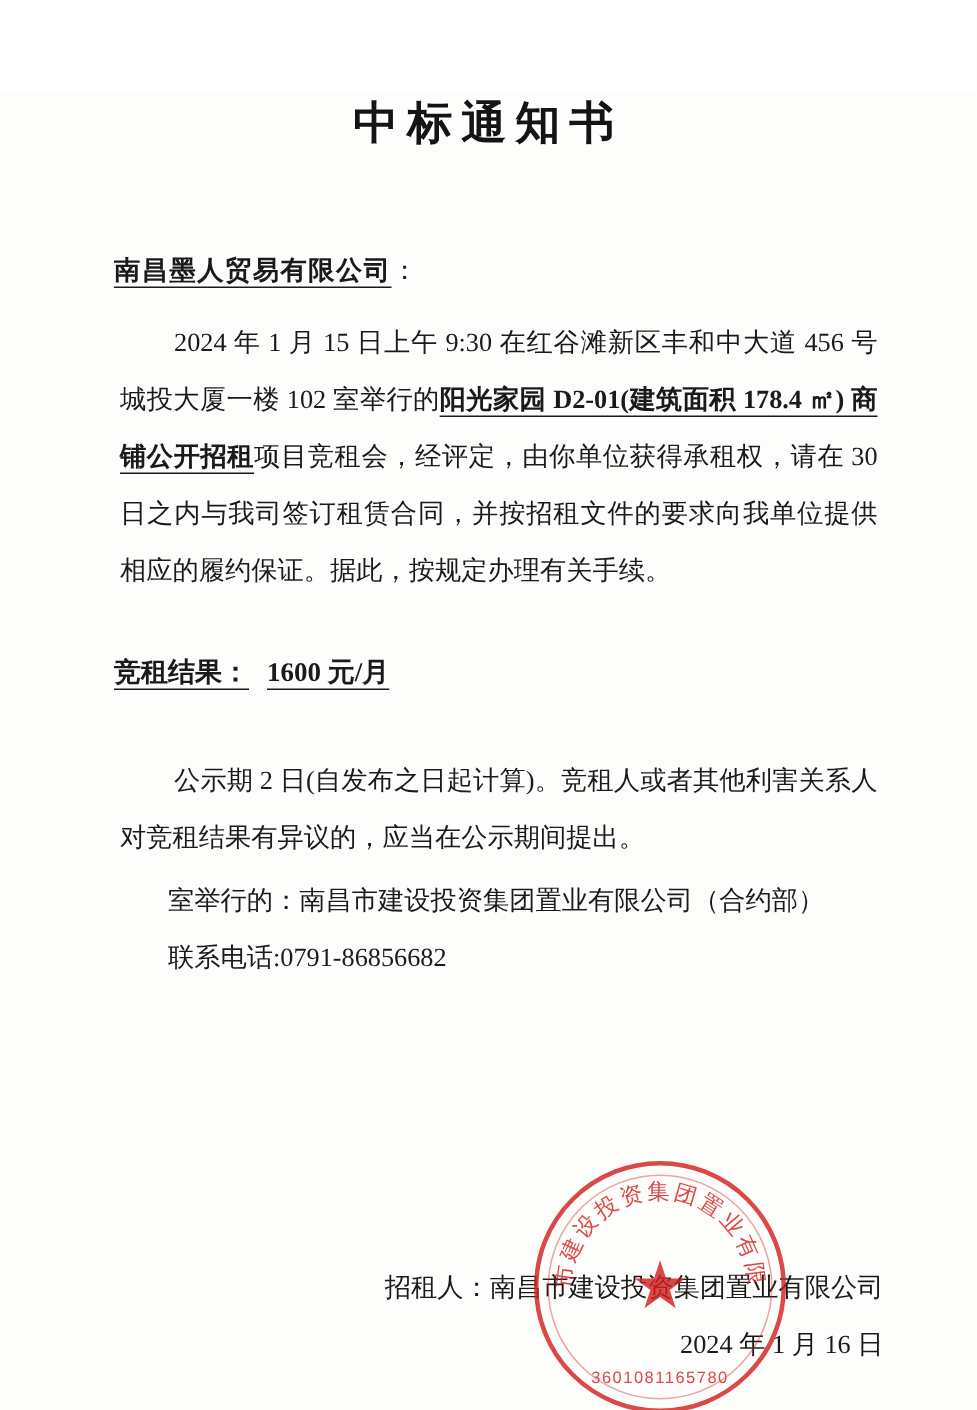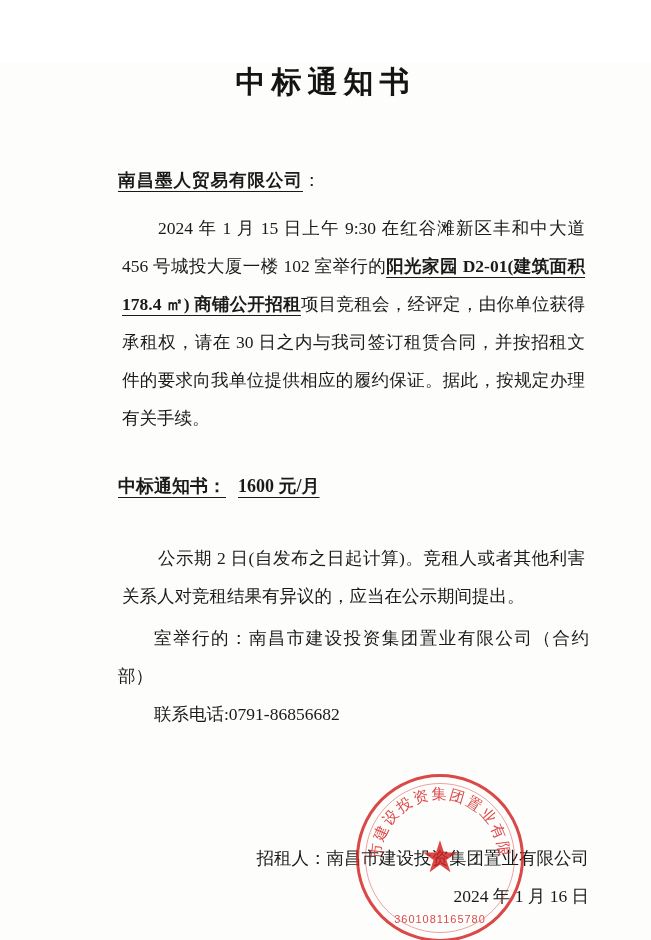--- a/index.html
+++ b/index.html
@@ -29,21 +29,21 @@
     letter-spacing: 6px;
     font-weight: 600;
     margin-top: 62px;
     margin-bottom: 12px;
     color: #141414;
     font-family: "Liberation Serif", "DejaVu Serif", serif;
   }
 
   .body-area {
     margin-top: 58px;
-    padding-left: 118px;
+    padding-left: 76px;
     padding-right: 62px;
     font-size: 17.5px;
     line-height: 38px;
     text-align: justify;
   }
 
   .addressee {
     margin-bottom: 10px;
   }
   .addressee .name {
@@ -164,21 +164,21 @@
 
   <div class="body-area">
 
     <div class="addressee">
       <span class="name">南昌墨人贸易有限公司</span><span class="colon">：</span>
     </div>
 
     <p class="para"><span>2024 年 1 月 15 日上午 9:30 在红谷滩新区丰和中大道 456 号城投大厦一楼 102 室举行的</span><span class="u b">阳光家园 D2-01(建筑面积 178.4 ㎡) 商铺公开招租</span><span>项目竞租会，经评定，由你单位获得承租权，请在 30 日之内与我司签订租赁合同，并按招租文件的要求向我单位提供相应的履约保证。据此，按规定办理有关手续。</span></p>
 
     <div class="result-line">
-      <span class="label">中标通知书：</span><span class="value">1600 元/月</span>
+      <span class="label">竞租结果：</span><span class="value">1600 元/月</span>
     </div>
 
     <p class="para para-2">公示期 2 日(自发布之日起计算)。竞租人或者其他利害关系人对竞租结果有异议的，应当在公示期间提出。</p>
 
     <p class="info-line">室举行的：南昌市建设投资集团置业有限公司（合约部）</p>
 
     <p class="info-line-2">联系电话:0791-86856682</p>
 
   </div>
 

